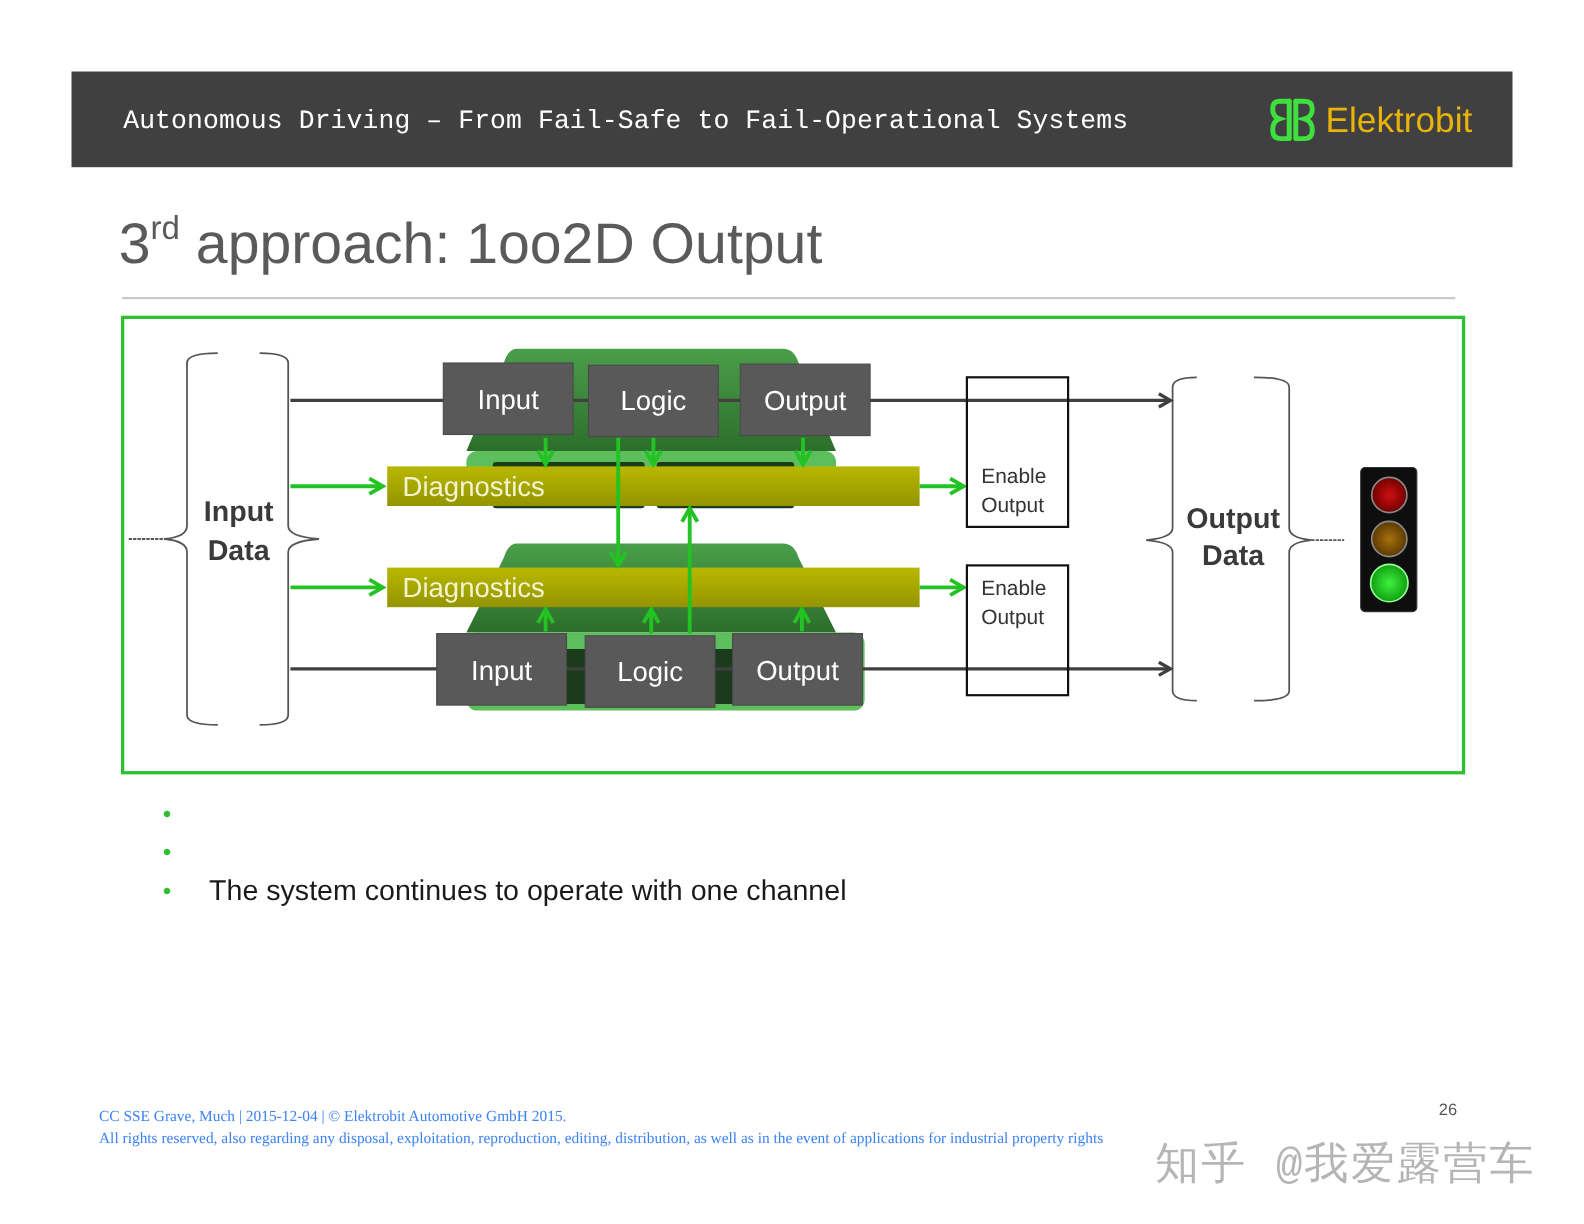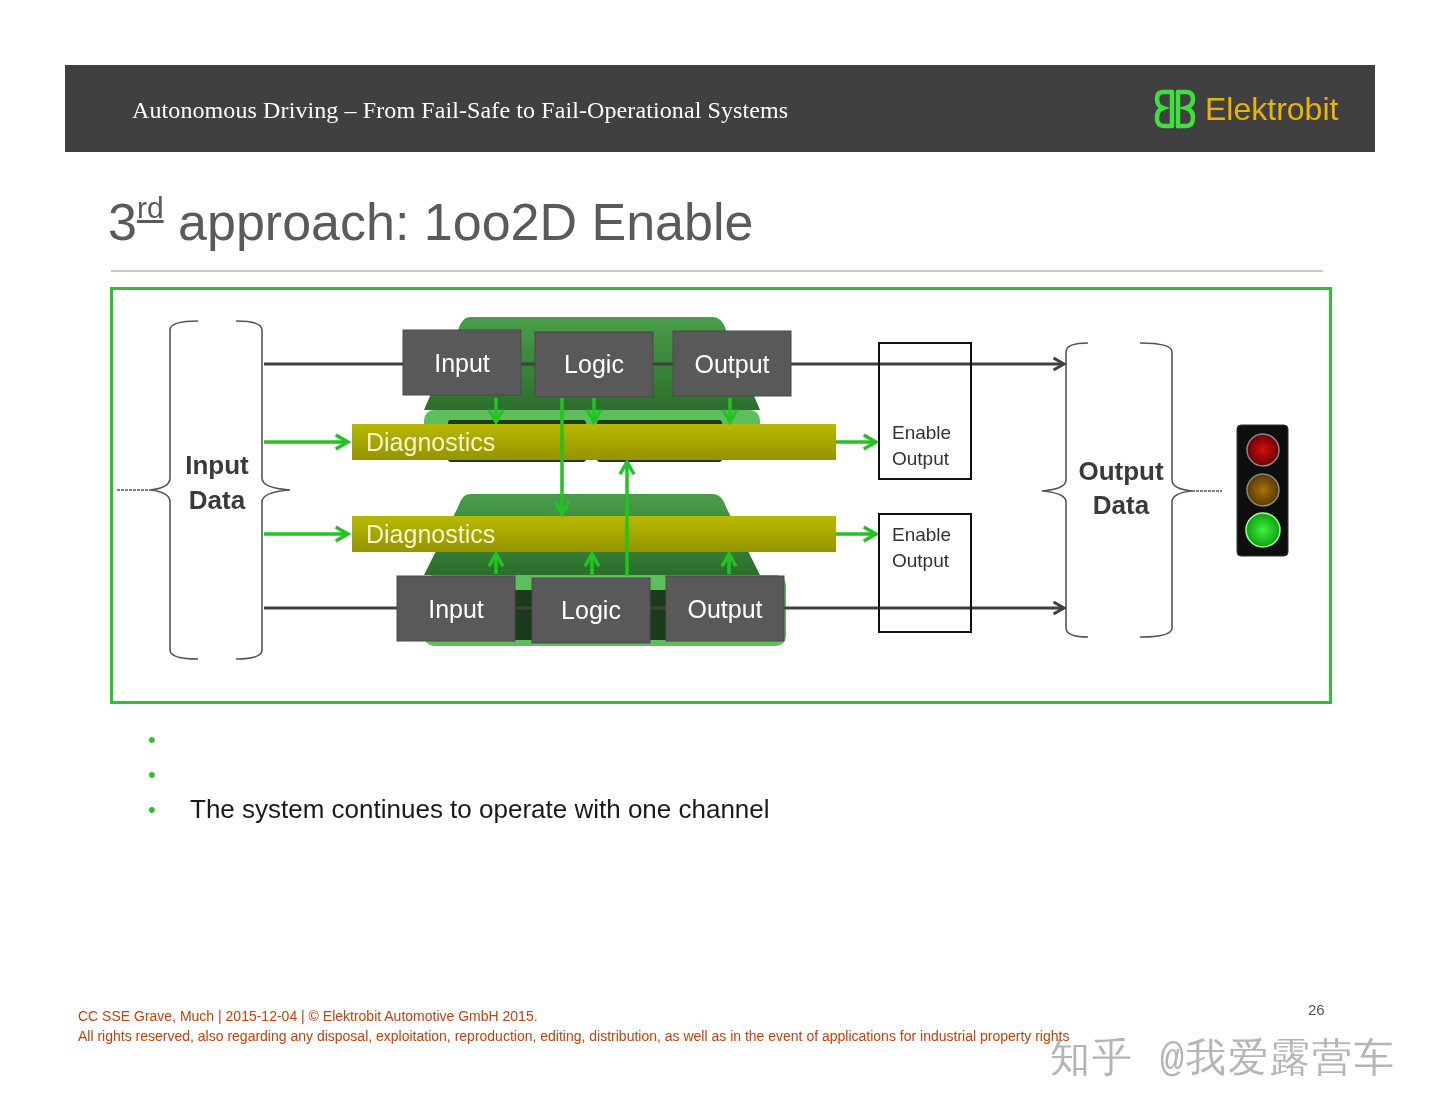--- a/index.html
+++ b/index.html
@@ -6,45 +6,45 @@
   body {
     width: 1440px; height: 1113px; position: relative; background: #ffffff;
     font-family: "DejaVu Sans", "Liberation Sans", sans-serif; overflow: hidden;
   }
   .header {
     position: absolute; left: 65px; top: 65px; width: 1310px; height: 87px;
     background: #404040;
   }
   .header-title {
     position: absolute; left: 47px; top: 32px; color: #ffffff; font-size: 24px;
-    font-family: Liberation Serif, serif; letter-spacing: 0.1px; margin-left: 20px;
+    font-family: Liberation Mono, monospace; letter-spacing: 0.1px;
   }
   .logo { position: absolute; left: 1088px; top: 22px; height: 44px; display: flex; align-items: center; }
   .logo svg { width: 44px; height: 42px; }
   .logo-text { color: #eab308; font-size: 32px; margin-left: 8px; font-family: "Liberation Sans", sans-serif; }
   .slide-title {
     position: absolute; left: 108px; top: 192px; color: #5a5a5a; font-size: 52px;
     font-family: "Liberation Sans", sans-serif;
   }
-  .slide-title sup { font-size: 30px; vertical-align: 22px; line-height: 0; text-decoration: underline; }
+  .slide-title sup { font-size: 30px; vertical-align: 22px; line-height: 0; }
   .divider { position: absolute; left: 111px; top: 270px; width: 1212px; height: 2px; background: #c8c8c8; }
   .diagram-frame {
     position: absolute; left: 110px; top: 287px; width: 1216px; height: 411px;
     border: 3px solid #2ec02e; box-sizing: content-box;
   }
   .diagram-frame svg { position: absolute; left: -113px; top: -290px; }
   .bullets { position: absolute; left: 148px; top: 722px; margin: 0; padding: 0; list-style: none; }
   .bullet-item {
     display: flex; align-items: center; height: 35px; font-size: 26px; color: #1a1a1a;
     font-family: "Liberation Sans", sans-serif;
   }
   .bullet-dot { color: #2ec02e; font-size: 22px; width: 42px; display: inline-block; }
   .footer-line1, .footer-line2 {
-    position: absolute; left: 78px; font-size: 14px; color: #c2410c;
-    font-family: Liberation Sans, sans-serif;
+    position: absolute; left: 90px; font-size: 14px; color: #3b82f6;
+    font-family: Liberation Serif, serif;
   }
   .footer-line1 { top: 1008px; }
   .footer-line2 { top: 1028px; }
   .page-number { position: absolute; left: 1308px; top: 1001px; font-size: 15px; color: #555; font-family: "Liberation Sans", sans-serif; }
   .watermark {
     position: absolute; left: 1050px; top: 1030px; font-size: 40px; color: rgba(120,120,120,0.55);
     font-family: Liberation Mono, monospace; letter-spacing: 2px;
   }
   .svgtext { font-family: "Liberation Sans", sans-serif; }
 </style>
@@ -60,21 +60,21 @@
         <path d="M19 4 V38"></path>
         <path d="M25 4 H33 Q40 4 40 11 Q40 18 33 20 Q40 22 40 30 Q40 38 33 38 H25"></path>
         <path d="M25 4 V38"></path>
       </g>
     </svg>
     <span class="logo-text">Elektrobit</span>
   </div>
 </div>
 
 <div class="slide-title">
-  <span>3</span><sup>rd</sup><span> approach: 1oo2D Enable</span>
+  <span>3</span><sup>rd</sup><span> approach: 1oo2D Output</span>
 </div>
 <div class="divider"></div>
 
 <div class="diagram-frame">
   <svg width="1440" height="1113" viewBox="0 0 1440 1113">
     <defs>
       <marker id="ag" viewBox="0 0 10 10" refX="8" refY="5" markerWidth="5" markerHeight="5" orient="auto">
         <path d="M1 1 L8 5 L1 9" fill="none" stroke="#22c322" stroke-width="2"></path>
       </marker>
       <marker id="ad" viewBox="0 0 10 10" refX="8" refY="5" markerWidth="5" markerHeight="5" orient="auto">

